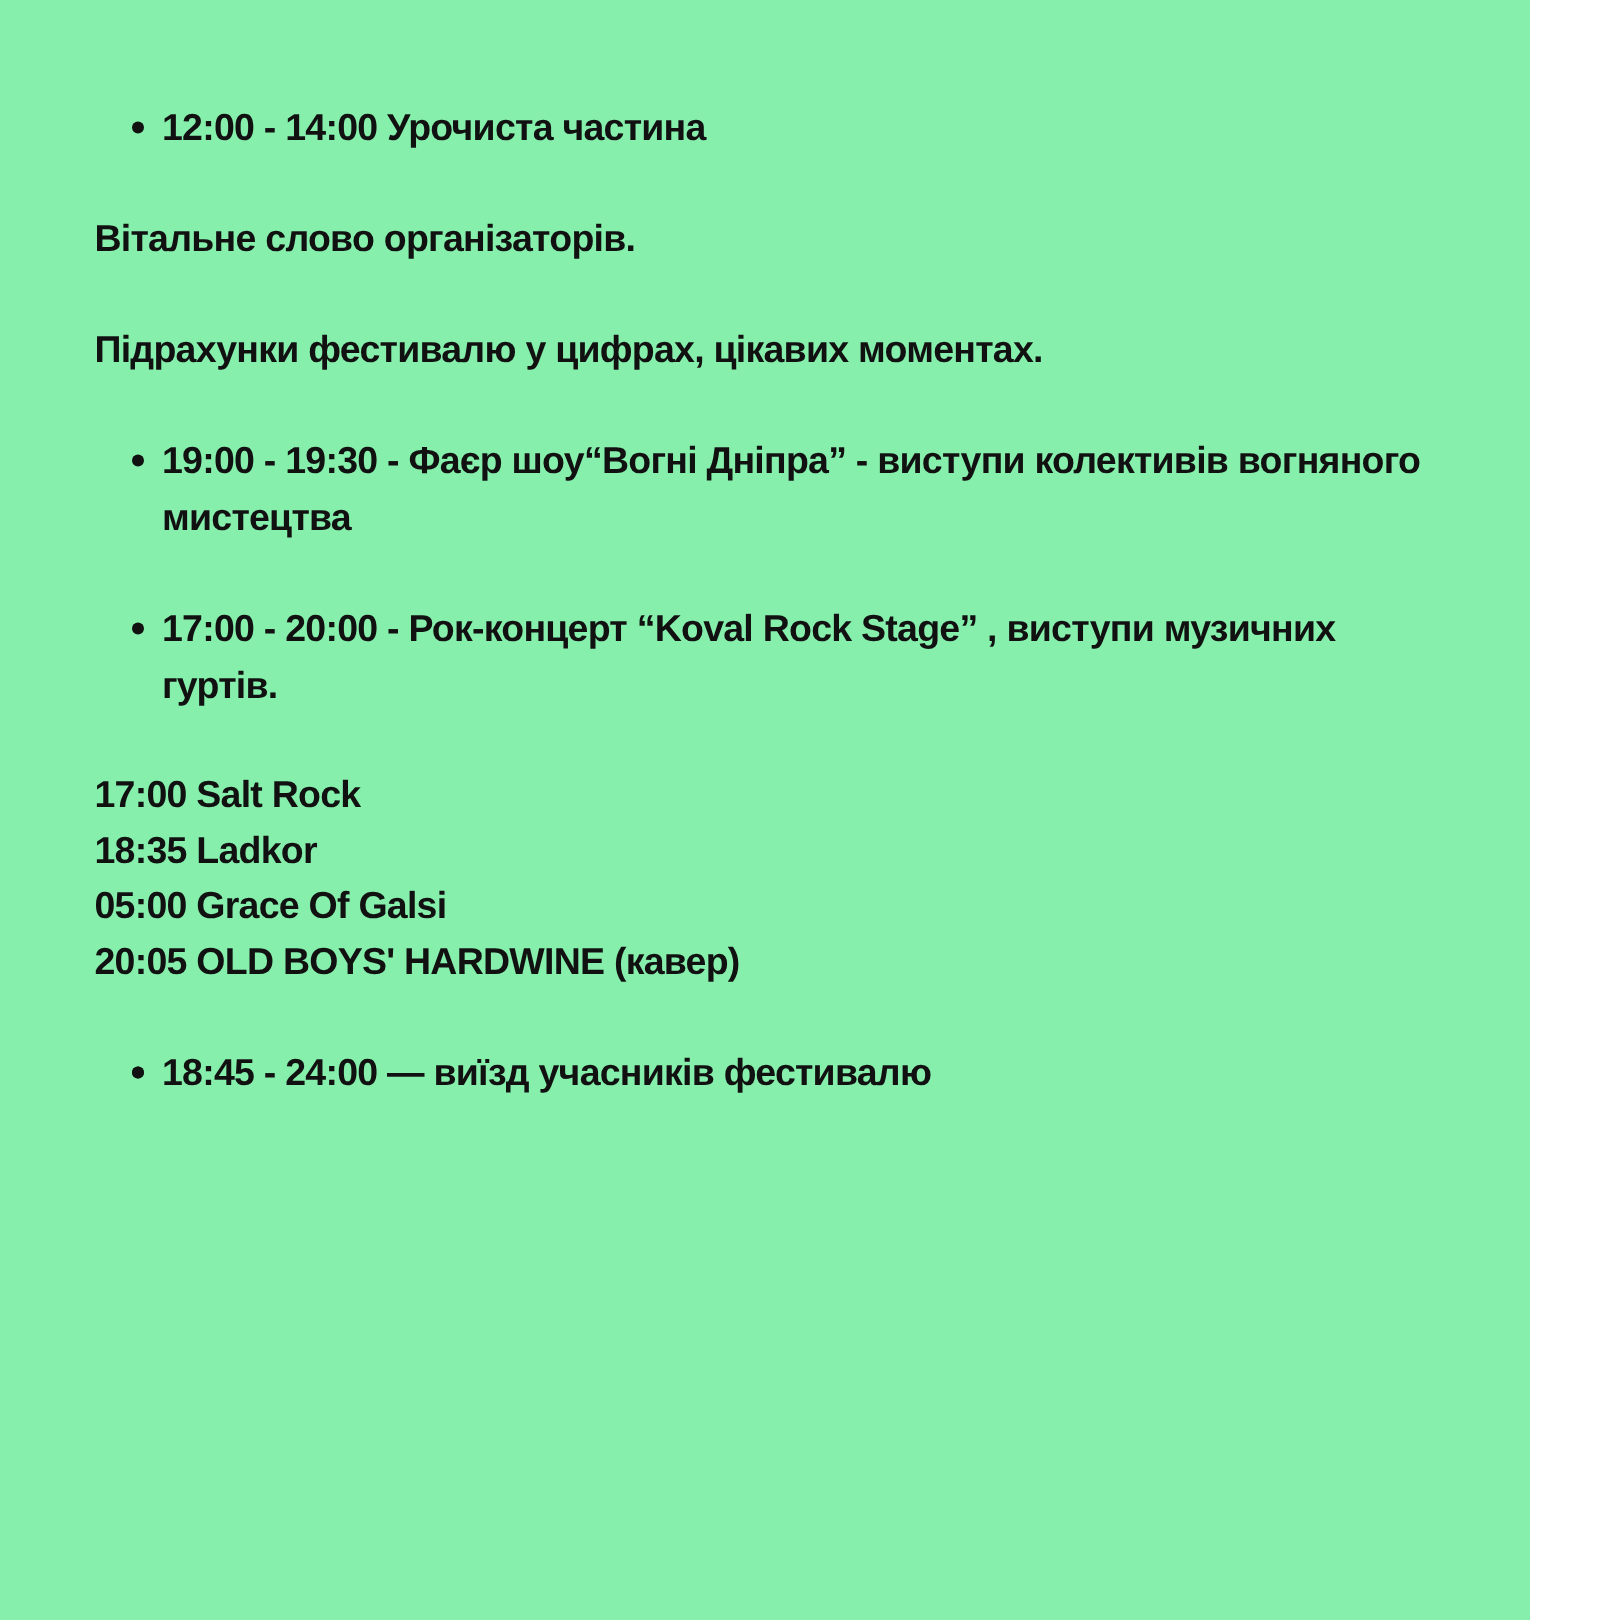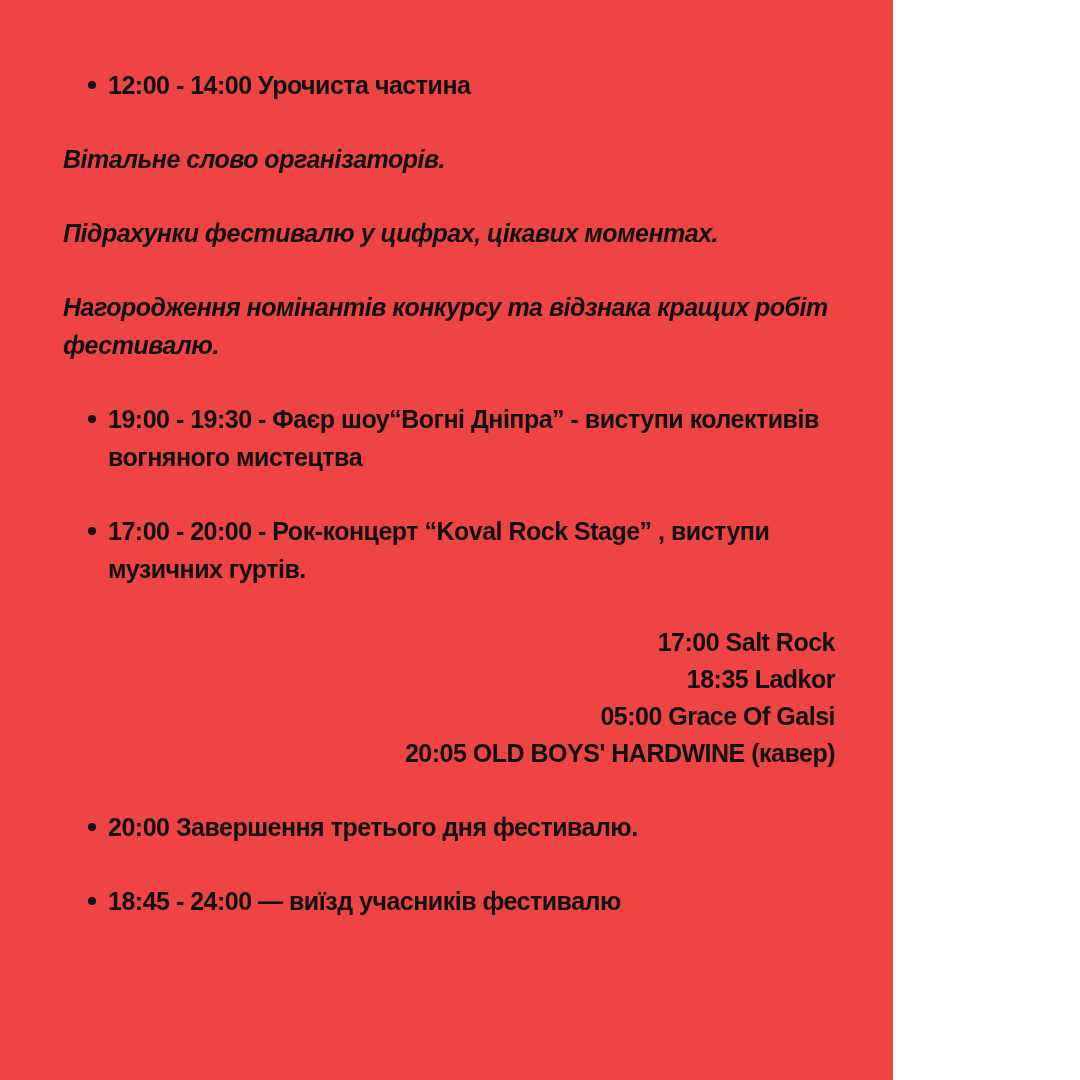--- a/index.html
+++ b/index.html
@@ -10,30 +10,29 @@
     background: #ffffff;
     color: #111111;
     font-family: "Liberation Sans", sans-serif;
     font-weight: bold;
     font-size: 25px;
     line-height: 38px;
     letter-spacing: -0.5px;
     overflow: hidden;
   }
   .page {
-    width: 893px;
+    width: 1020px;
     height: 1080px;
-    background: #ef4444;
+    background: #86efac;
   }
   .content {
     padding: 66px 58px 0 63px;
   }
   .content p {
     margin: 0 0 36px 0;
-    font-style: italic;
   }
   ul.bullets {
     list-style: none;
     margin: 0 0 36px 0;
     padding: 0;
   }
   ul.bullets li {
     position: relative;
     padding-left: 45px;
     margin-bottom: 36px;
@@ -46,39 +45,37 @@
     left: 25px;
     top: 15px;
     width: 8px;
     height: 8px;
     border-radius: 50%;
     background: #111111;
   }
   .lineup {
     margin: 0 0 36px 0;
     line-height: 37px;
-    text-align: right;
   }
 </style>
 </head>
 <body>
 
 <div class="page">
   <div class="content">
 
     <ul class="bullets">
       <li>
         <span class="dot"></span>
         <span>12:00 - 14:00 Урочиста частина</span>
       </li>
     </ul>
 
     <p>Вітальне слово організаторів.</p>
     <p>Підрахунки фестивалю у цифрах, цікавих моментах.</p>
-    <p>Нагородження номінантів конкурсу та відзнака кращих робіт фестивалю.</p>
 
     <ul class="bullets">
       <li>
         <span class="dot"></span>
         <span>19:00 - 19:30 - Фаєр шоу“Вогні Дніпра” - виступи колективів вогняного мистецтва</span>
       </li>
       <li>
         <span class="dot"></span>
         <span>17:00 - 20:00 - Рок-концерт “Koval Rock Stage” , виступи музичних гуртів.</span>
       </li>
@@ -87,21 +84,20 @@
     <div class="lineup">
       <div>17:00 Salt Rock</div>
       <div>18:35 Ladkor</div>
       <div>05:00 Grace Of Galsi</div>
       <div>20:05 OLD BOYS' HARDWINE (кавер)</div>
     </div>
 
     <ul class="bullets">
       <li>
         <span class="dot"></span>
-        <span>20:00 Завершення третього дня фестивалю.</span>
       </li>
       <li>
         <span class="dot"></span>
         <span>18:45 - 24:00 — виїзд учасників фестивалю</span>
       </li>
     </ul>
 
   </div>
 </div>
 

